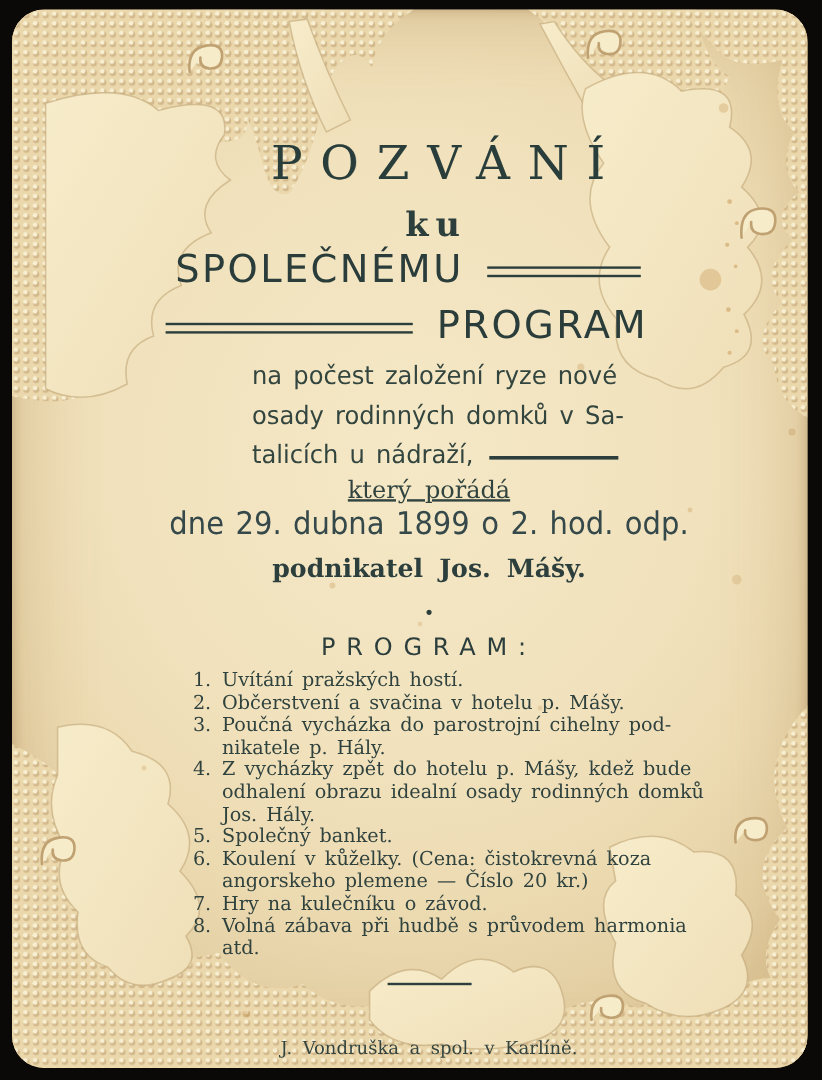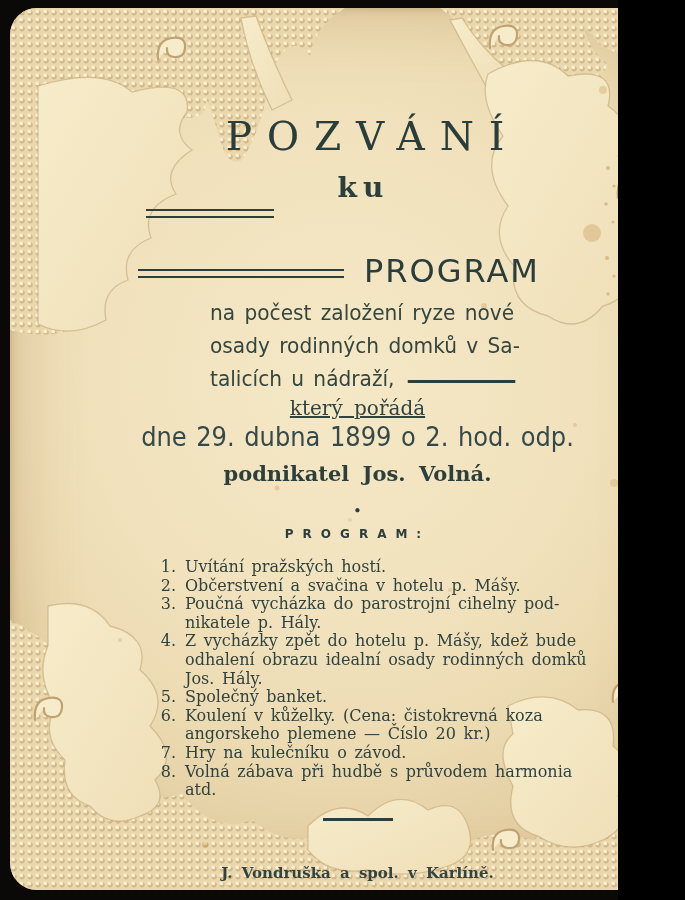--- a/index.html
+++ b/index.html
@@ -1,16 +1,16 @@
 <!DOCTYPE html>
 <html><head>
 <meta charset="utf-8">
 <style>
   html,body{margin:0;padding:0;background:#000;}
-  .scene{position:relative;width:618px;height:900px;background:#0b0907;overflow:hidden;
+  .scene{position:relative;width:685px;height:900px;background:#0b0907;overflow:hidden;
          font-family:"DejaVu Serif", serif;}
   .card{position:absolute;left:10px;top:8px;width:663px;height:882px;border-radius:27px;
         background:radial-gradient(ellipse 75% 60% at 50% 42%, #f5e8c6 0%, #f1e2bd 48%, #ecdab1 72%, #e3cea2 92%, #dcc496 100%);
         overflow:hidden;
         box-shadow: inset 0 0 70px rgba(150,105,45,.28), inset 0 0 10px rgba(110,75,30,.3);}
   .deco{position:absolute;left:0;top:0;}
   .content{position:absolute;left:32px;top:0;width:631px;height:882px;color:#2c3f3c;}
   .content > div{position:absolute;width:100%;}
   .ctr{text-align:center;}
   .title{top:106px;font-size:39px;letter-spacing:15px;padding-left:15px;color:#293d3b;
@@ -26,30 +26,30 @@
   .occasion{left:168px;top:289px;width:330px;font-family:"DejaVu Sans", sans-serif;
             font-size:21px;line-height:33px;word-spacing:3px;transform:scaleX(.96);transform-origin:left top;
             color:#33453f;}
   .occ-line3{display:flex;align-items:center;}
   .dashrule{flex:0 0 112px;height:2.5px;background:#2c3f3c;margin-left:14px;margin-top:4px;}
   .host-intro{top:388px;font-size:20px;word-spacing:5px;color:#31433f;text-decoration:underline;}
   .datetime{top:414px;font-family:"DejaVu Sans", sans-serif;font-size:26px;color:#36494a;
             transform:scaleX(.93);letter-spacing:0;word-spacing:2px;}
   .host{top:453px;font-size:21px;font-weight:bold;word-spacing:6px;color:#2c3f3c;}
   .dot{top:494px;font-size:15px;color:#2c3f3c;}
-  .program-heading{top:519px;font-family:"DejaVu Sans", sans-serif;font-weight:bold;
-                   font-size:12px;letter-spacing:9px;color:#2b3e3c;}
+  .program-heading{top:519px;font-family:"DejaVu Sans", sans-serif;font-weight:normal;
+                   font-size:20px;letter-spacing:9px;color:#2b3e3c;}
   .program-list{left:108px;top:550px;width:460px;font-size:16px;line-height:18.6px;
                 word-spacing:2.5px;color:#2f423e;}
   .pitem{display:flex;}
   .pnum{flex:0 0 26px;text-align:right;margin-right:9px;}
   .ptext{flex:1;}
   .divider{left:0;top:801px;}
   .divider span{display:inline-block;width:70px;height:2.5px;background:#2c3f3c;vertical-align:middle;}
-  .imprint{top:856px;font-size:15px;word-spacing:4px;color:#33443f;font-weight:bold;}
+  .imprint{top:856px;font-size:15px;word-spacing:4px;color:#33443f;}
 </style>
 </head>
 <body>
 
 <div class="scene">
   <div class="card">
 
     <svg class="deco" width="663" height="882" viewBox="0 0 663 882" aria-hidden="true">
       <defs>
         <pattern id="pebble" patternUnits="userSpaceOnUse" width="8" height="8">
@@ -124,20 +124,21 @@
       </g>
     </svg>
 
     <div class="content">
 
       <div class="title ctr">POZVÁNÍ</div>
 
       <div class="connector ctr">ku</div>
 
       <div class="hrow hrow1">
+        <span>SPOLEČNÉMU</span>
         <span class="dbl r1"></span>
       </div>
 
       <div class="hrow hrow2">
         <span class="dbl r2"></span>
         <span>PROGRAM</span>
       </div>
 
       <div class="occasion">
         <div>na počest založení ryze nové</div>
@@ -145,21 +146,21 @@
         <div class="occ-line3">
           <span>talicích u nádraží,</span>
           <span class="dashrule"></span>
         </div>
       </div>
 
       <div class="host-intro ctr">který pořádá</div>
 
       <div class="datetime ctr">dne 29. dubna 1899 o 2. hod. odp.</div>
 
-      <div class="host ctr">podnikatel Jos. Volná.</div>
+      <div class="host ctr">podnikatel Jos. Mášy.</div>
 
       <div class="dot ctr">•</div>
 
       <div class="program-heading ctr">PROGRAM:</div>
 
       <div class="program-list" id="program-list">
           <div class="pitem">
             <div class="pnum">1.</div>
             <div class="ptext">
               <div>Uvítání pražských hostí.</div>

